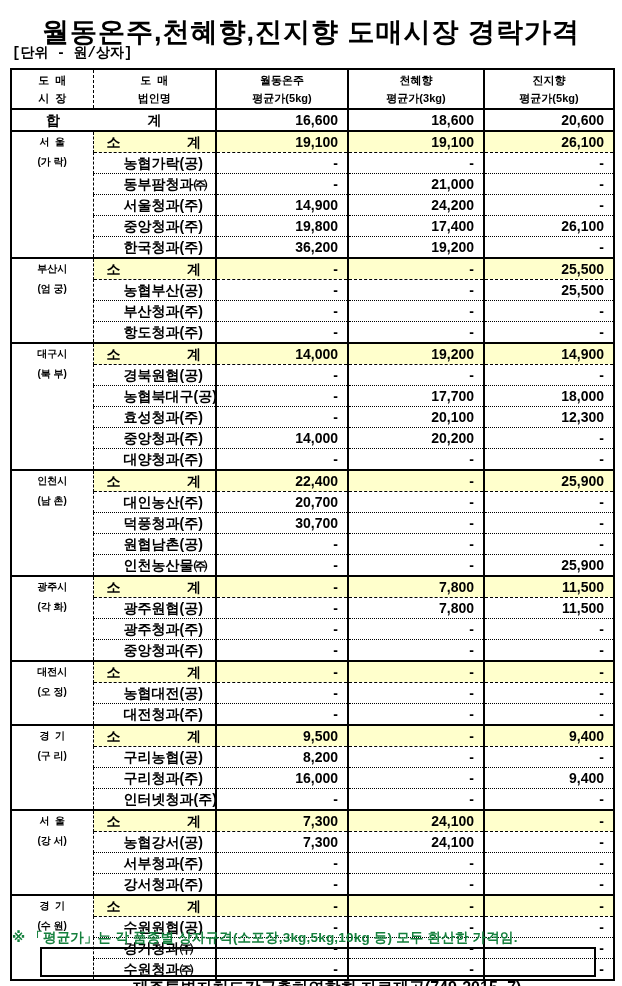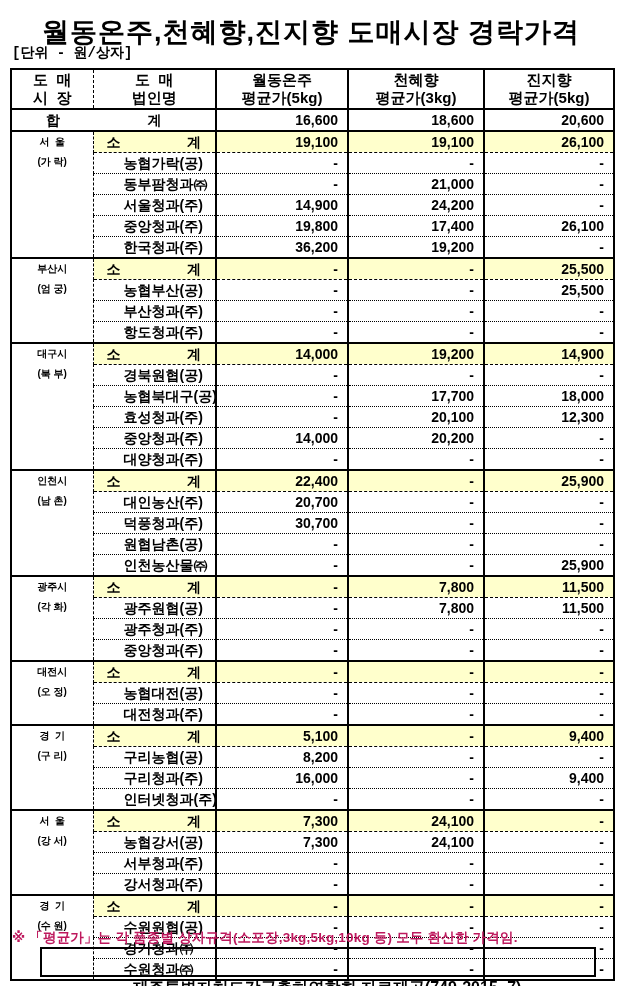--- a/index.html
+++ b/index.html
@@ -4,41 +4,41 @@
 <style>
   html,body{margin:0;padding:0;background:#fff;}
   body{width:622px;height:986px;font-family:"Liberation Sans","DejaVu Sans",sans-serif;font-weight:bold;color:#000;}
   .page{position:relative;width:622px;height:986px;overflow:hidden;background:#fff;}
   .title{position:absolute;top:14px;left:0;width:100%;margin:0;text-align:center;font-size:27px;letter-spacing:1px;white-space:pre;}
   .meta-row{position:absolute;top:44px;left:12px;width:600px;display:flex;justify-content:space-between;align-items:flex-end;}
   .date-label{font-size:16px;white-space:pre;}
   .unit-label{font-size:14px;white-space:pre;font-family:Liberation Mono, monospace;}
   table.grid{position:absolute;top:68px;left:10px;width:603px;border-collapse:collapse;table-layout:fixed;border:2px solid #000;}
   .grid th,.grid td{padding:0;margin:0;overflow:hidden;font-weight:bold;}
-  .grid thead th{height:38px;border-bottom:2px solid #000;font-size:15px;text-align:center;vertical-align:middle;}
+  .grid thead th{height:38px;border-bottom:2px solid #000;font-size:11px;text-align:center;vertical-align:middle;}
   .grid thead th div{line-height:18px;white-space:pre;}
   .c-market{border-right:1px dashed #000;}
   .c-corp{border-right:2px solid #000;}
   .c-val1,.c-val2{border-right:2px solid #000;}
   .row-h{height:20px;}
   .grid tbody td{font-size:14px;line-height:20px;vertical-align:top;}
   tr.group-start td{border-top:2px solid #000;}
   tr.sub td.bb{border-bottom:1px dashed #000;}
   tr.member td.bb{border-bottom:1px dotted #000;}
   td.market-cell{text-align:center;vertical-align:top;}
   td.market-cell div{line-height:20px;white-space:pre;font-size:10px;}
   td.corp-cell{text-align:left;padding-left:30px;font-size:13.5px;white-space:pre;}
   td.val-cell{text-align:right;padding-right:9px;font-size:14px;}
   .hl{background:#FFFFCC;}
   .flex-label{display:flex;justify-content:space-between;padding:0 14px 0 13px;height:20px;}
   .total-split{display:flex;height:20px;}
   .total-split span{display:block;text-align:center;}
   .total-split .p1{width:82px;}
   .total-split .p2{width:121px;}
-  .footnote{position:absolute;top:929px;left:12px;font-size:13.5px;color:#be185d;white-space:pre;letter-spacing:0.2px;}
+  .footnote{position:absolute;top:929px;left:12px;font-size:13.5px;color:#15803d;white-space:pre;letter-spacing:0.2px;}
   .source-box{position:absolute;top:947px;left:40px;width:552px;height:26px;border:2px solid #000;text-align:center;line-height:26px;font-size:16px;white-space:pre;}
 </style>
 </head>
 <body>
 
 <div class="page">
   <h1 class="title">월동온주,천혜향,진지향 도매시장 경락가격</h1>
 
   <div class="meta-row">
     <span class="unit-label">[단위 - 원/상자]</span>
@@ -314,21 +314,21 @@
           <td class="c-market market-cell" rowspan="4">
             <div>경  기</div>
             <div>(구 리)</div>
           </td>
           <td class="c-corp hl bb">
             <div class="flex-label">
               <span>소</span>
               <span>계</span>
             </div>
           </td>
-          <td class="val-cell hl bb c-val1">5,100</td>
+          <td class="val-cell hl bb c-val1">9,500</td>
           <td class="val-cell hl bb c-val2">-</td>
           <td class="val-cell hl bb">9,400</td>
         </tr>
         <tr class="row-h member">
           <td class="c-corp corp-cell bb">구리농협(공)</td>
           <td class="val-cell bb c-val1">8,200</td>
           <td class="val-cell bb c-val2">-</td>
           <td class="val-cell bb">-</td>
         </tr>
         <tr class="row-h member">

